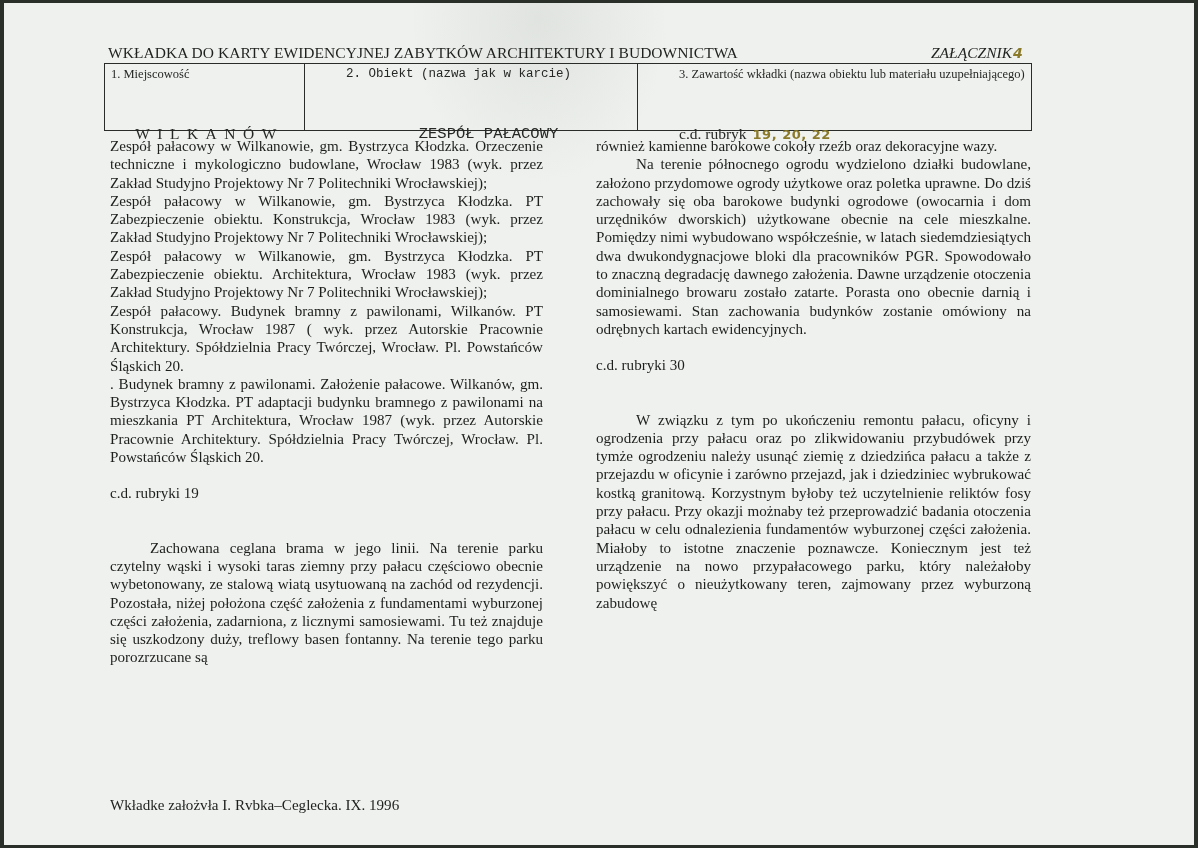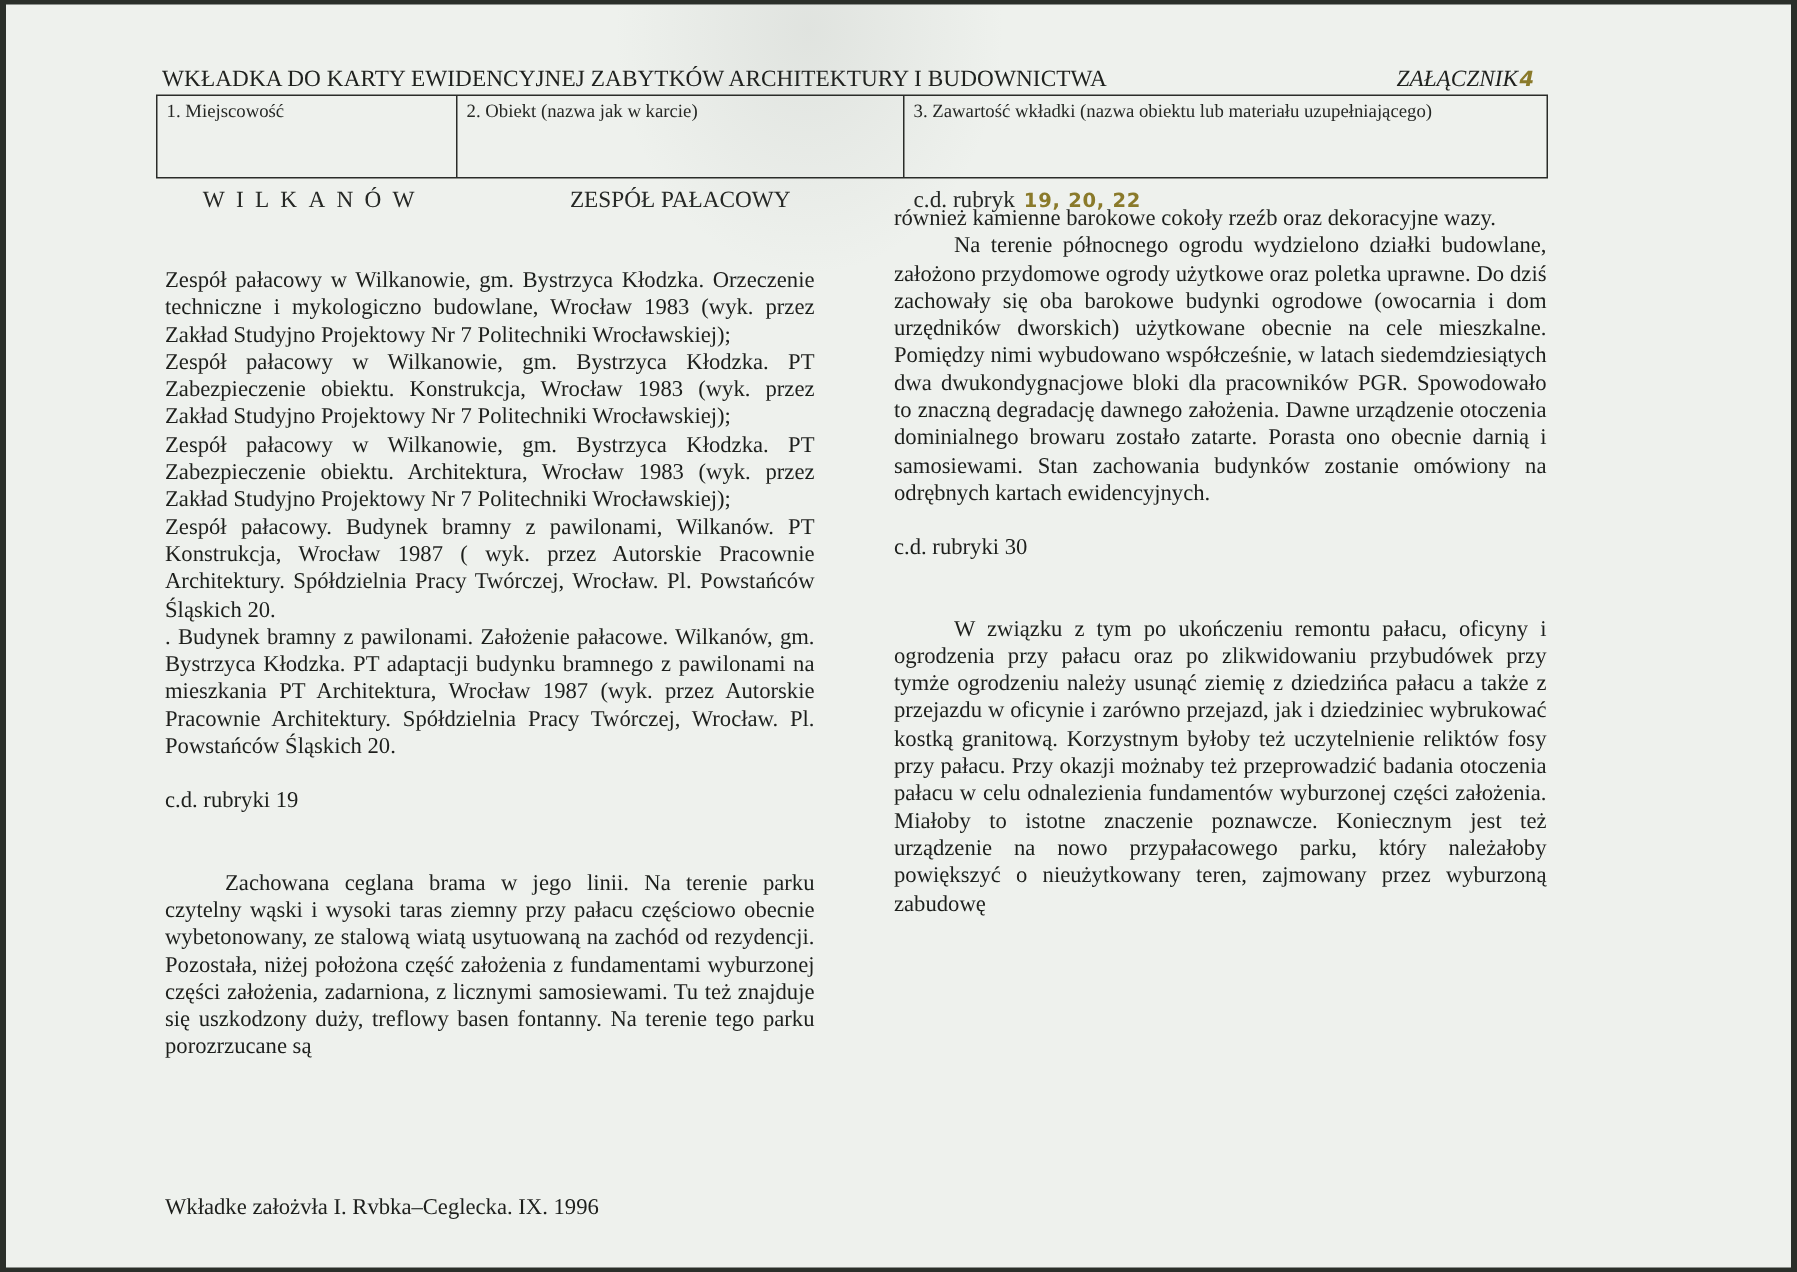--- a/index.html
+++ b/index.html
@@ -47,34 +47,35 @@
       font-family: "DejaVu Sans", sans-serif;
       font-size: 14px;
       font-weight: bold;
       margin-left: 1px;
     }
     .header-table {
       position: absolute;
       left: 100px;
       top: 60px;
       width: 928px;
-      height: 56px;
+      height: 68px;
       border: 1.5px solid #2a2c29;
       display: flex;
       box-sizing: border-box;
+      gap: 35px;
     }
     .cell {
       box-sizing: border-box;
       height: 100%;
       position: relative;
       border-right: 1.5px solid #2a2c29;
     }
     .cell:last-child { border-right: none; }
     .cell-1 { width: 200px; }
-    .cell-2 { width: 298px; }
+    .cell-2 { width: 298px; font-family: Liberation Mono, monospace; }
     .cell-3 { flex: 1; text-align: center; }
     .cell-label {
       position: absolute;
       left: 6px;
       top: 3px;
       font-size: 12.5px;
       white-space: nowrap;
       color: #262825;
     }
     .cell-value {
@@ -95,21 +96,21 @@
       font-weight: bold;
       margin-left: 6px;
       letter-spacing: 0.5px;
     }
     .col {
       position: absolute;
       font-size: 15.1px;
       line-height: 18.3px;
       color: #1d1f1c;
     }
-    .col-left { left: 106px; top: 134px; width: 433px; margin-top: 41px; }
+    .col-left { left: 106px; top: 134px; width: 433px; }
     .col-right { left: 592px; top: 134px; width: 435px; }
     .col p {
       margin: 0;
       text-align: justify;
     }
     .col .indent { text-indent: 40px; }
     .col .gap { height: 18px; }
     .col .heading { margin: 0; text-align: left; }
     .footer {
       position: absolute;

